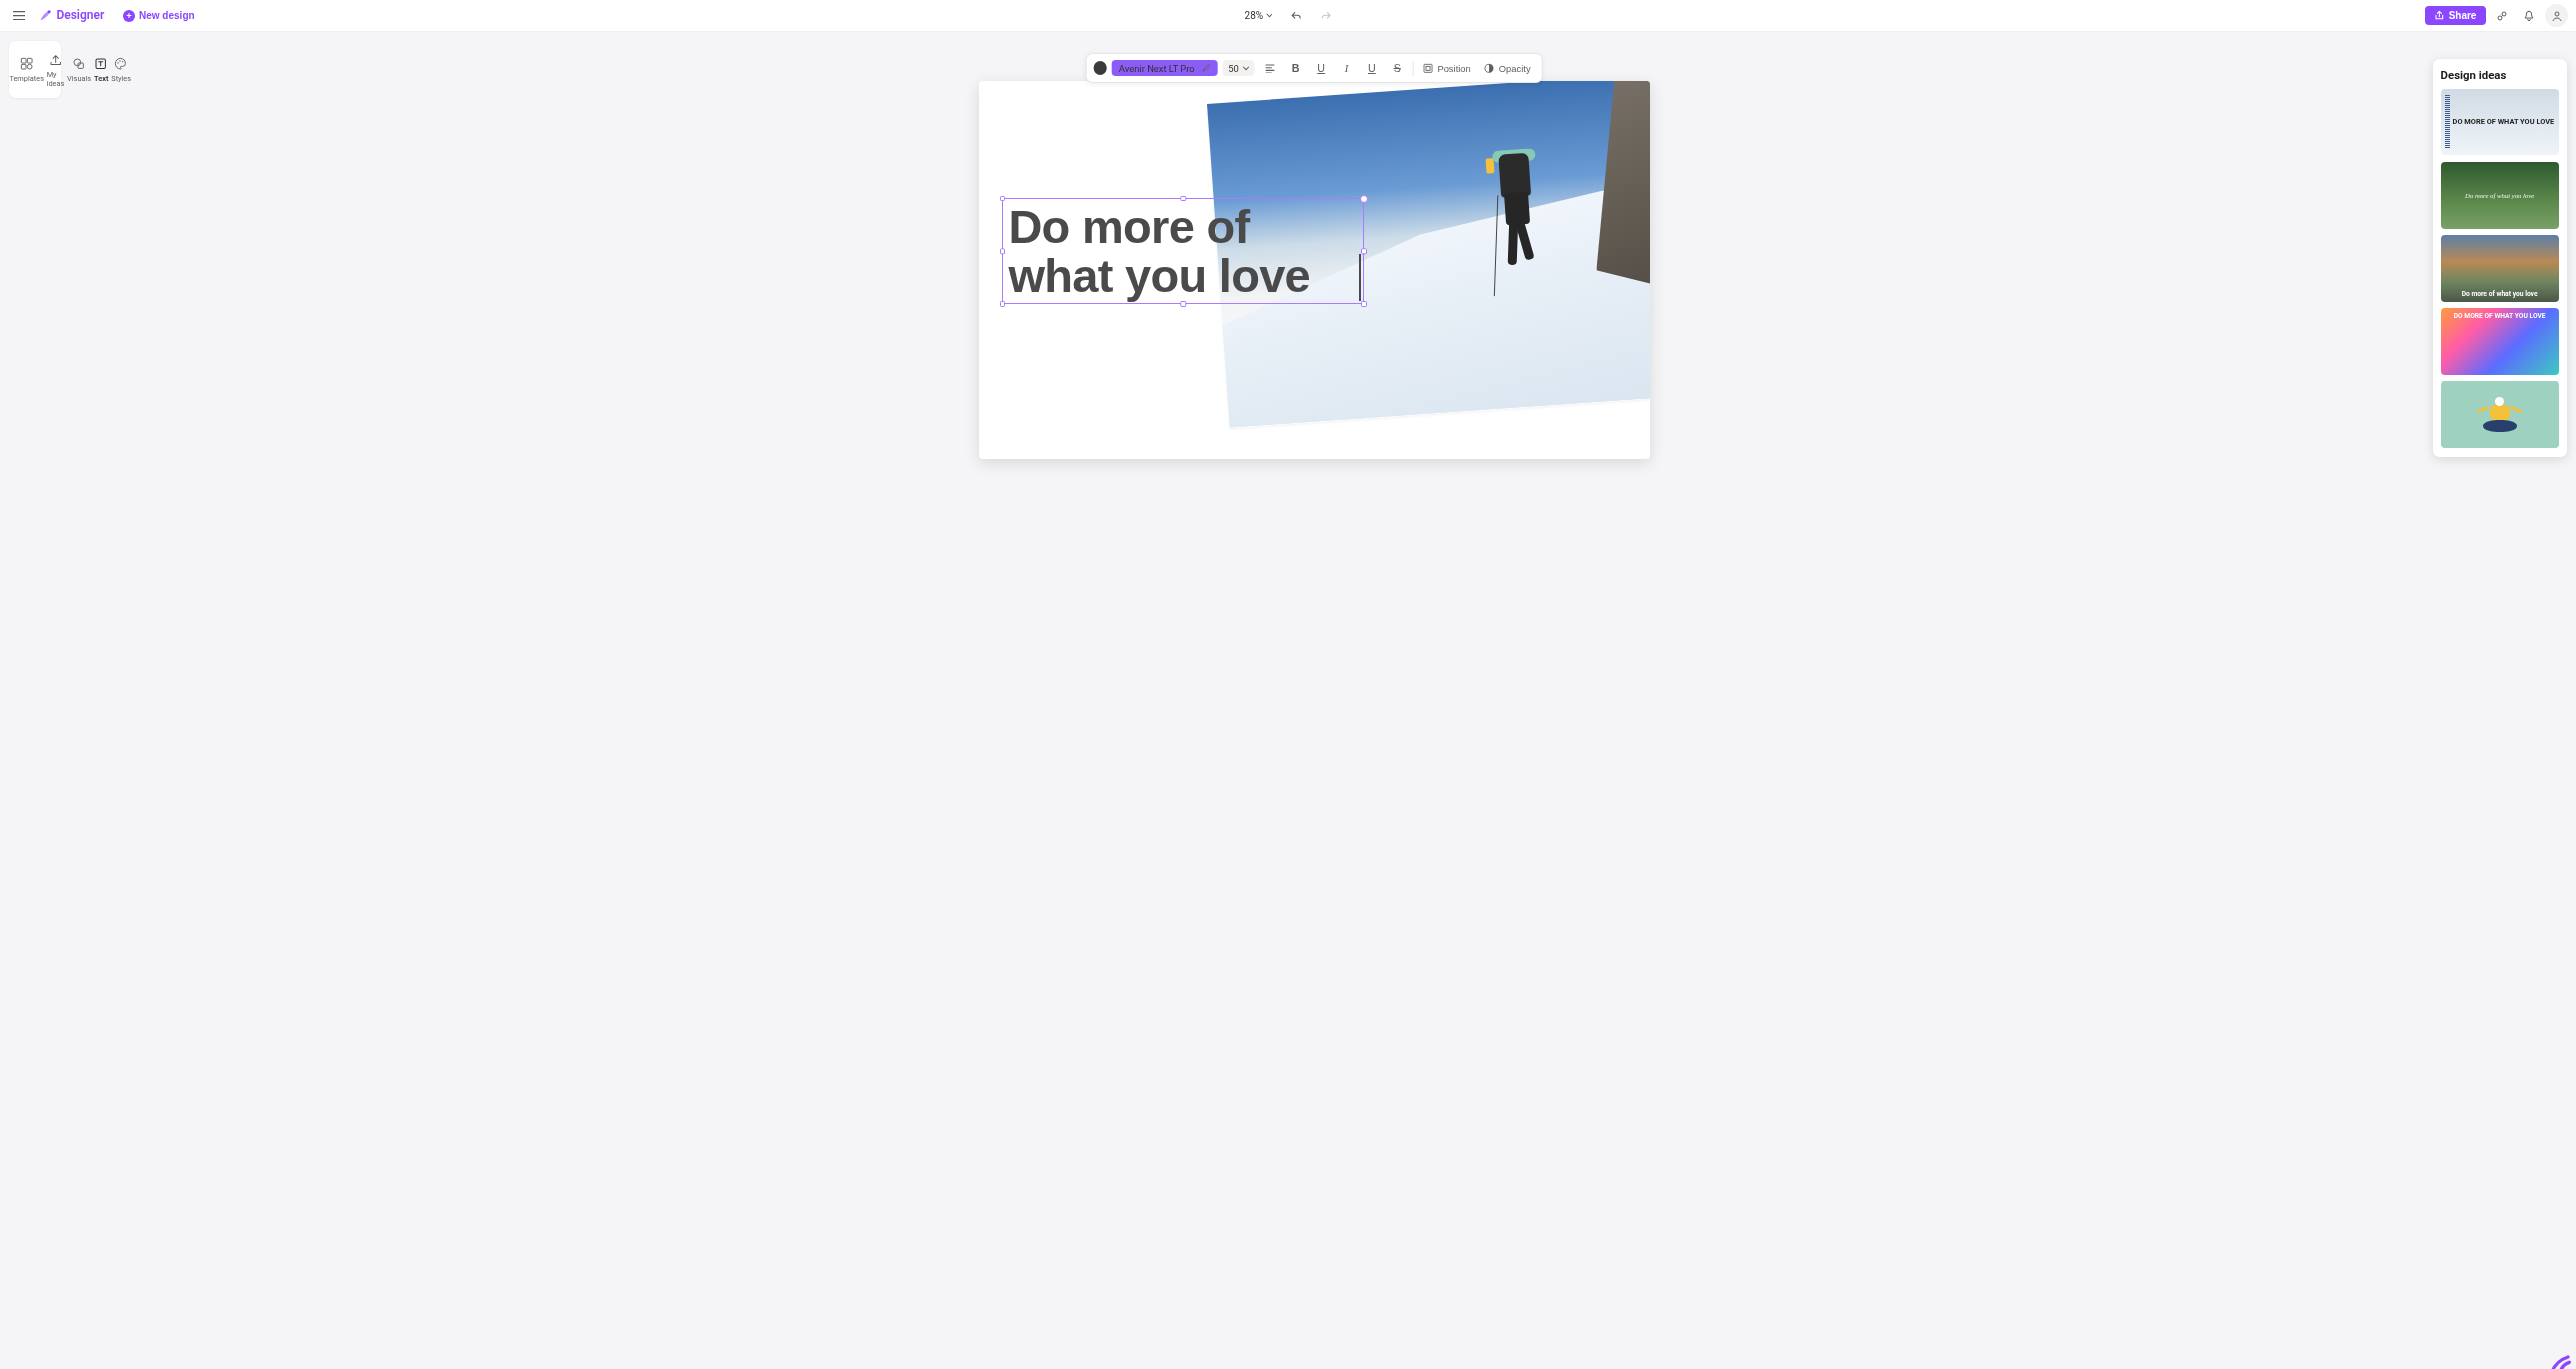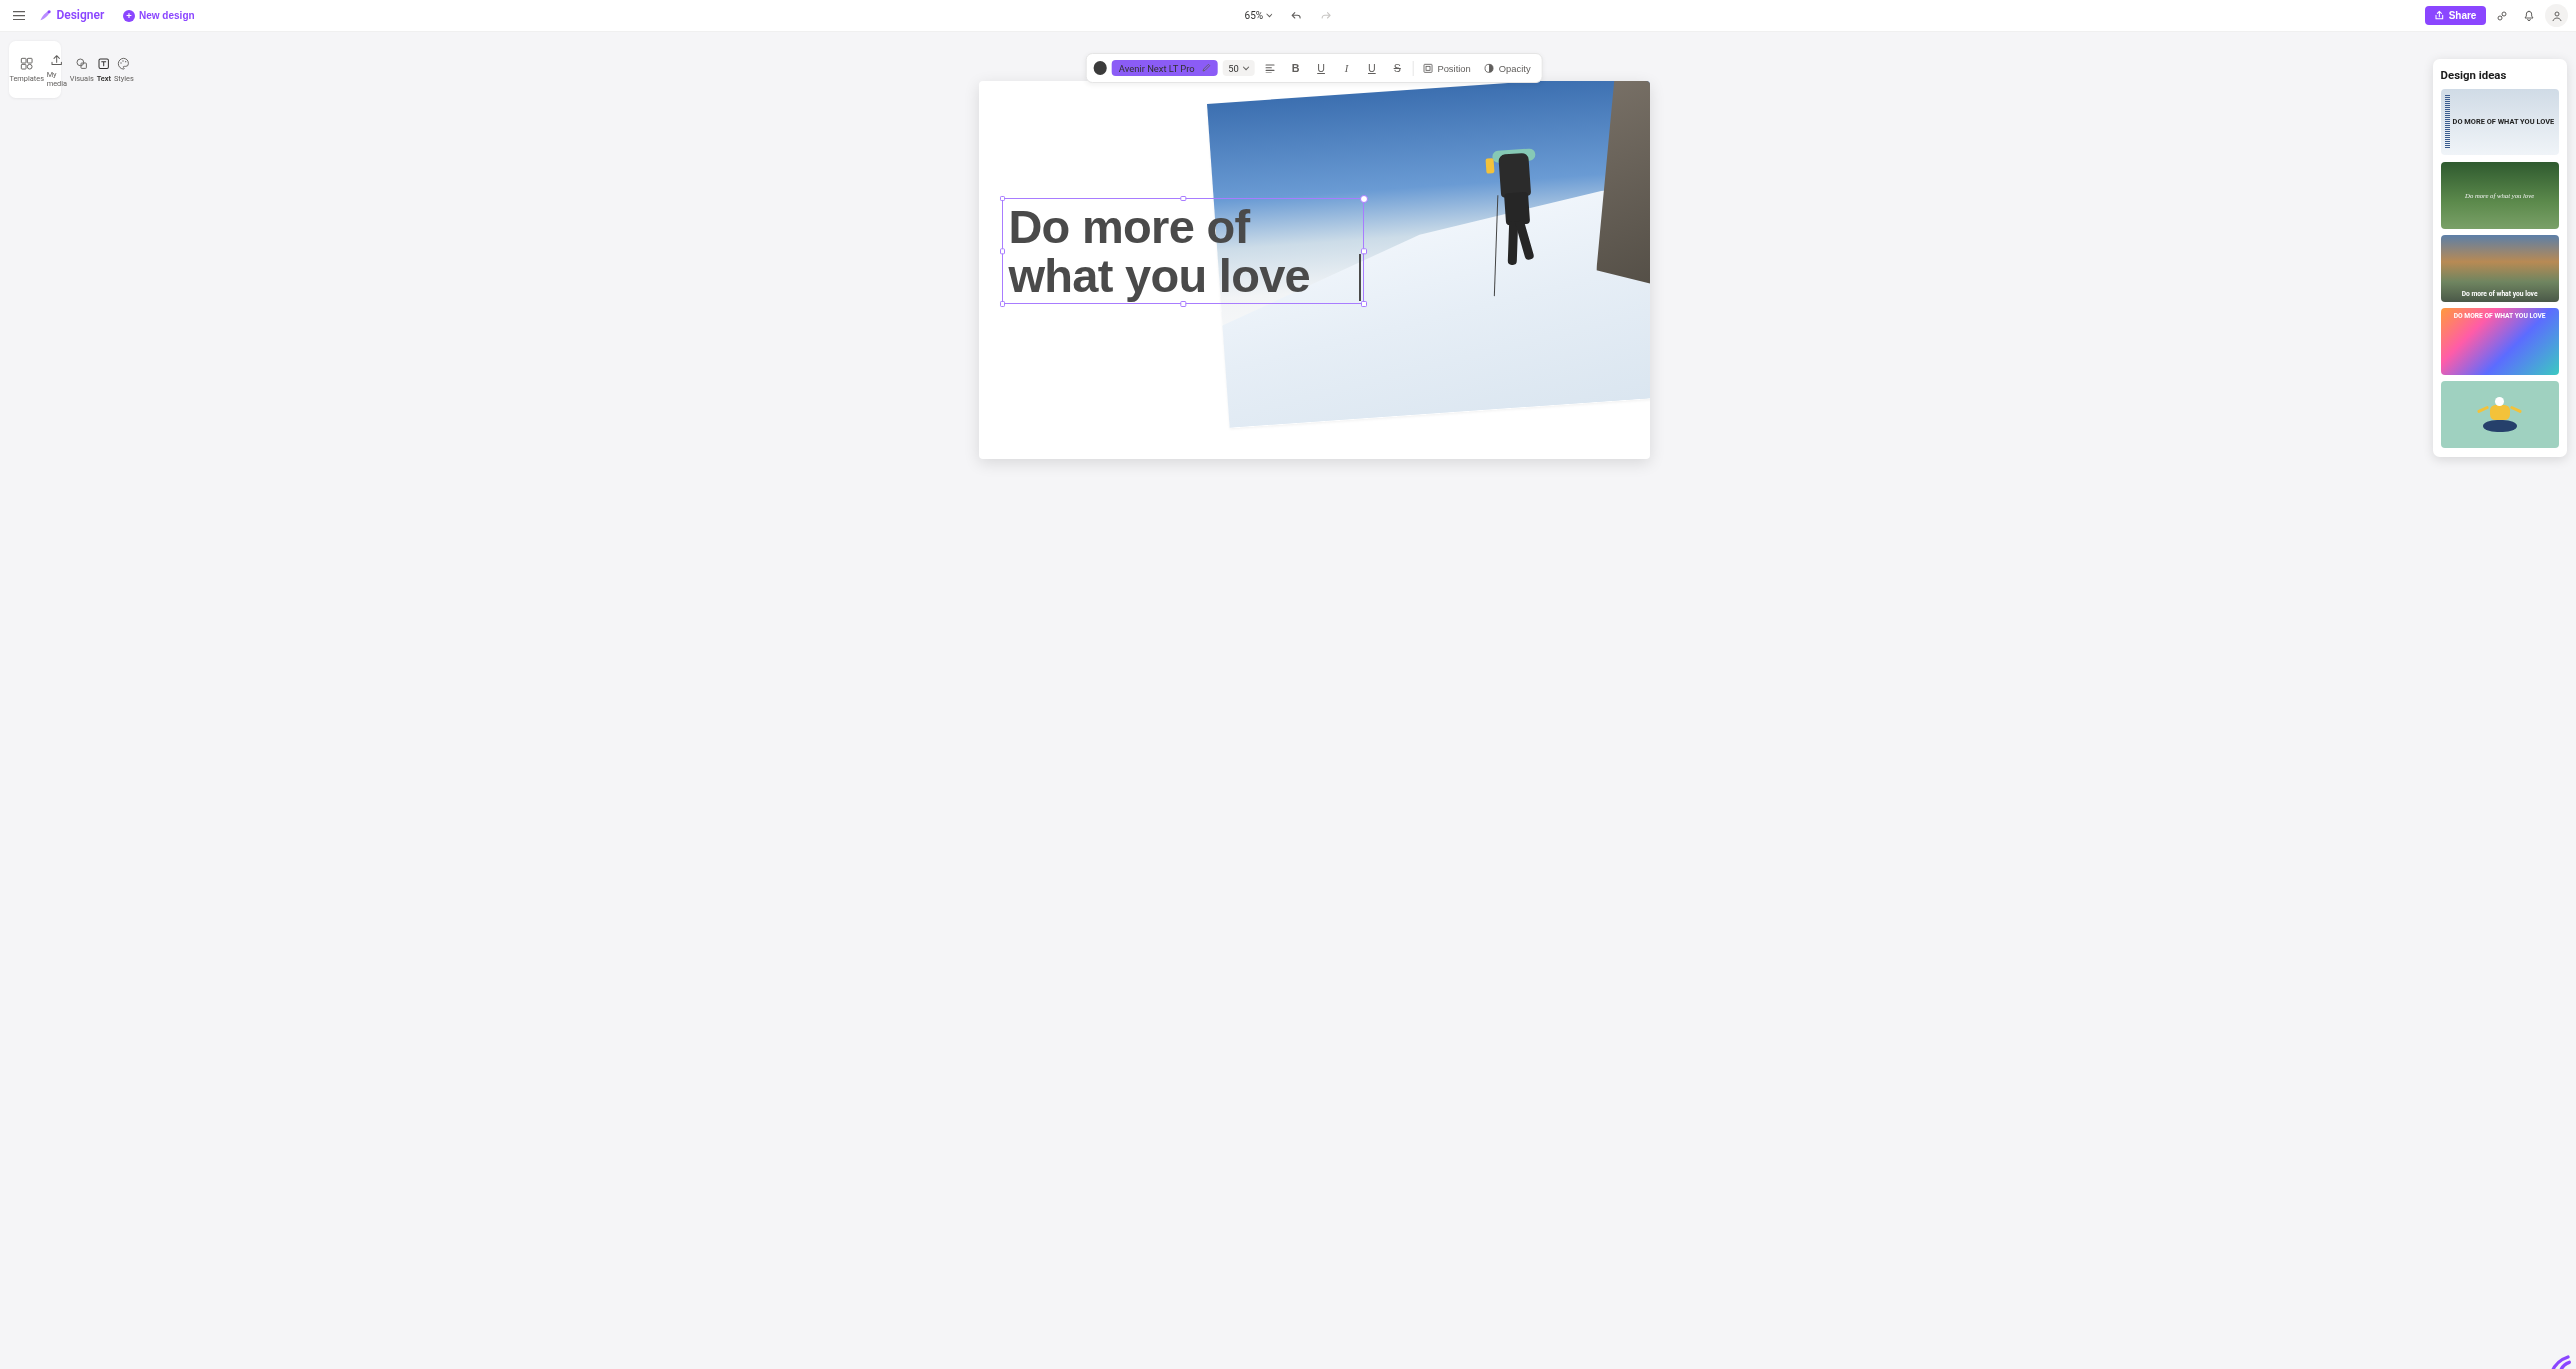--- a/index.html
+++ b/index.html
@@ -323,21 +323,21 @@
       <span>Designer</span>
     </div>
     <button class="new-design-btn">
       <span class="plus-circle">+</span>
       <span>New design</span>
     </button>
   </div>
 
   <div class="center">
     <div class="zoom-level">
-      <span>65%</span>
+      <span>28%</span>
       <svg class="chev-icon" viewBox="0 0 10 10">
           <path d="M1 3l4 4 4-4" stroke="#605e5c" stroke-width="1.5" fill="none" stroke-linecap="round"></path>
         </svg>
     </div>
     <button class="icon-btn">
       <svg width="12" height="12" viewBox="0 0 18 18">
           <path d="M7 4L3 8l4 4M3 8h8a4 4 0 014 4" stroke="#605e5c" stroke-width="1.6" fill="none" stroke-linecap="round" stroke-linejoin="round"></path>
         </svg>
     </button>
     <button class="icon-btn disabled">
@@ -388,21 +388,21 @@
           </svg>
       </span>
       <span>Templates</span>
     </div>
     <div class="side-item">
       <span class="ic">
         <svg width="13.4" height="13.4" viewBox="0 0 20 20">
             <path d="M10 14V4M6 8l4-4 4 4M3 14v3h14v-3" stroke="#605e5c" stroke-width="1.5" fill="none" stroke-linecap="round" stroke-linejoin="round"></path>
           </svg>
       </span>
-      <span>My media</span>
+      <span>My ideas</span>
     </div>
     <div class="side-item">
       <span class="ic">
         <svg width="13.4" height="13.4" viewBox="0 0 20 20">
             <circle cx="8" cy="8" r="5" stroke="#605e5c" stroke-width="1.4" fill="none"></circle>
             <rect x="9" y="9" width="8" height="8" rx="1" stroke="#605e5c" stroke-width="1.4" fill="none"></rect>
           </svg>
       </span>
       <span>Visuals</span>
     </div>

